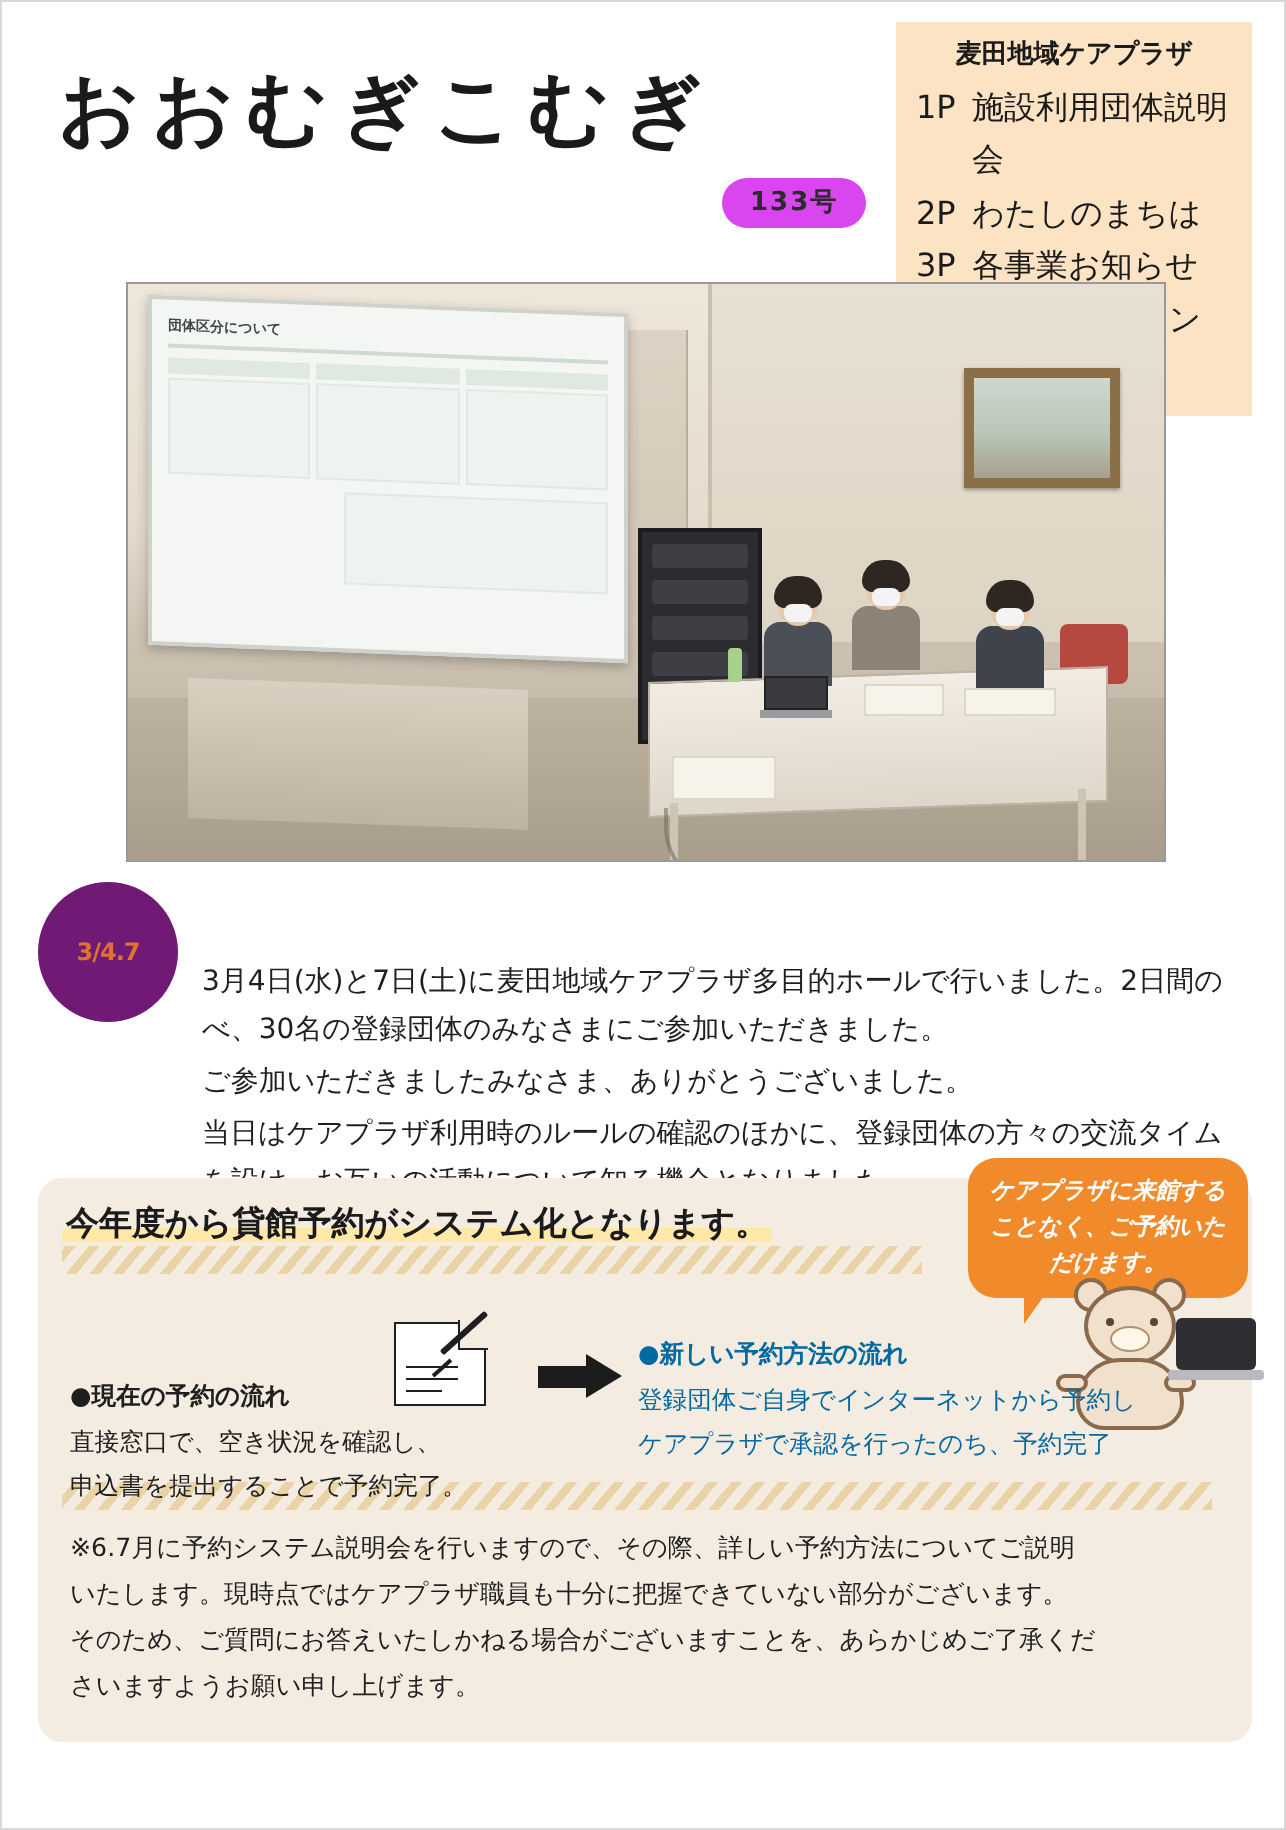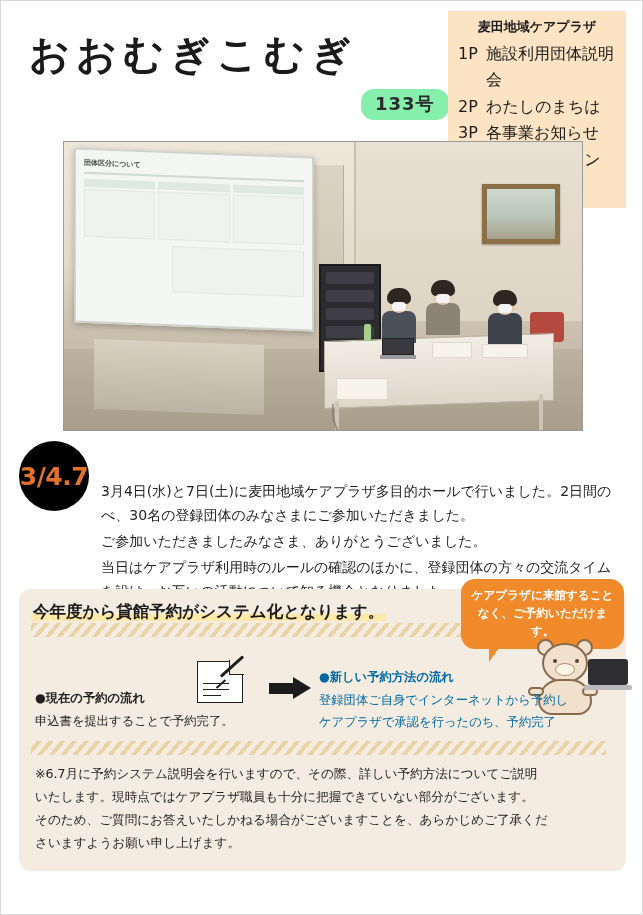--- a/index.html
+++ b/index.html
@@ -35,24 +35,24 @@
     font-size: 40px;
     font-weight: bold;
     letter-spacing: 6px;
     color: #1a1a1a;
     white-space: nowrap;
     font-family: "DejaVu Sans", "Liberation Sans", sans-serif;
   }
   .issue-badge {
     position: absolute;
     left: 360px; top: 88px;
-    background: #86efac;
+    background: #d946ef;
     border-radius: 13px;
     padding: 3px 14px 4px 14px;
-    font-size: 18px;
+    font-size: 13px;
     font-weight: bold;
     color: #2b2b2b;
     letter-spacing: 1px;
     text-align: right;
   }
   .toc {
     position: absolute;
     right: 18px; top: 10px;
     width: 178px;
     background: #fbe3c3;
@@ -177,23 +177,23 @@
     background: linear-gradient(180deg,#bdb2a0,#a89d8a);
   }
   .red-bag { position:absolute; right: 18px; top: 170px; width: 34px; height:30px; background:#b5493f; border-radius:4px;}
 
   
   .date-badge {
     position: absolute;
     left: 18px; top: 440px;
     width: 70px; height: 70px;
     border-radius: 50%;
-    background: #000000;
+    background: #701a75;
     color: #e0722d;
-    font-size: 25px;
+    font-size: 12px;
     font-weight: bold;
     display: flex; align-items: center; justify-content: center;
     letter-spacing: -0.5px;
   }
   .article-title {
     position: absolute;
     left: 100px; top: 442px;
     font-size: 20px;
     font-weight: bold;
     color: #1a1a1a;
@@ -232,29 +232,30 @@
     width: 430px; height: 14px;
     background: repeating-linear-gradient(-50deg,#e8cf9c 0px,#e8cf9c 4px,#f4ece1 4px,#f4ece1 9px);
     opacity: .85;
   }
   .hatch.low { top: 740px; width: 575px; }
 
   
   .bubble {
     position: absolute;
     right: 18px; top: 578px;
-    width: 163px;
+    width: 140px;
     background: #f08a2a;
     color: #ffffff;
     border-radius: 14px;
     padding: 8px 10px;
     font-size: 11.6px;
     line-height: 1.55;
     text-align: center;
     font-weight: bold;
+    font-style: italic;
   }
   .bubble:after {
     content: "";
     position: absolute;
     left: 28px; bottom: -13px;
     border-width: 14px 10px 0 0;
     border-style: solid;
     border-color: #f08a2a transparent transparent transparent;
   }
   
@@ -494,20 +495,21 @@
     <div class="pen2"></div>
   </div>
 
   <div class="arrow">
     <div class="shaft"></div>
       <div class="head"></div>
   </div>
 
   <div class="flow-left">
     <div class="flow-head">●現在の予約の流れ</div>
+    <div>直接窓口で、空き状況を確認し、</div>
     <div>申込書を提出することで予約完了。</div>
   </div>
 
   <div class="flow-right">
     <div class="flow-head">●新しい予約方法の流れ</div>
     <div>登録団体ご自身でインターネットから予約し</div>
     <div>ケアプラザで承認を行ったのち、予約完了</div>
   </div>
 
   <div class="note">

